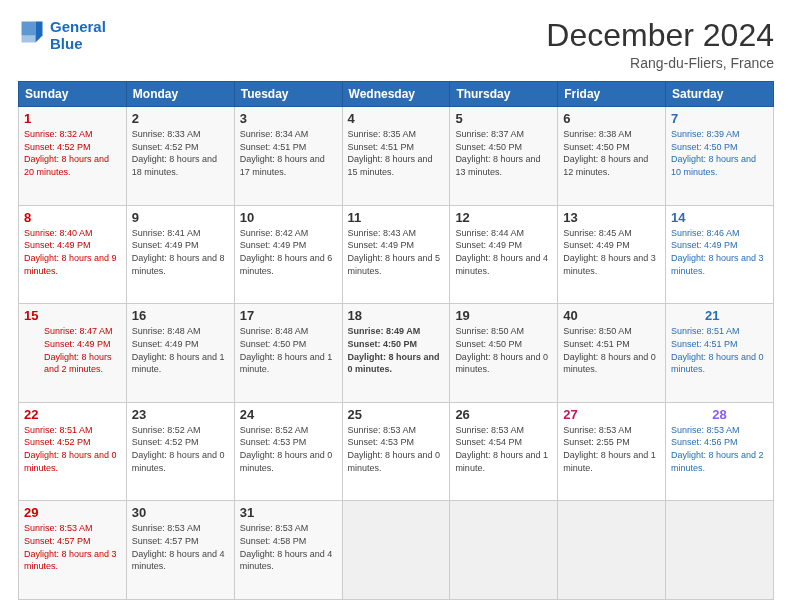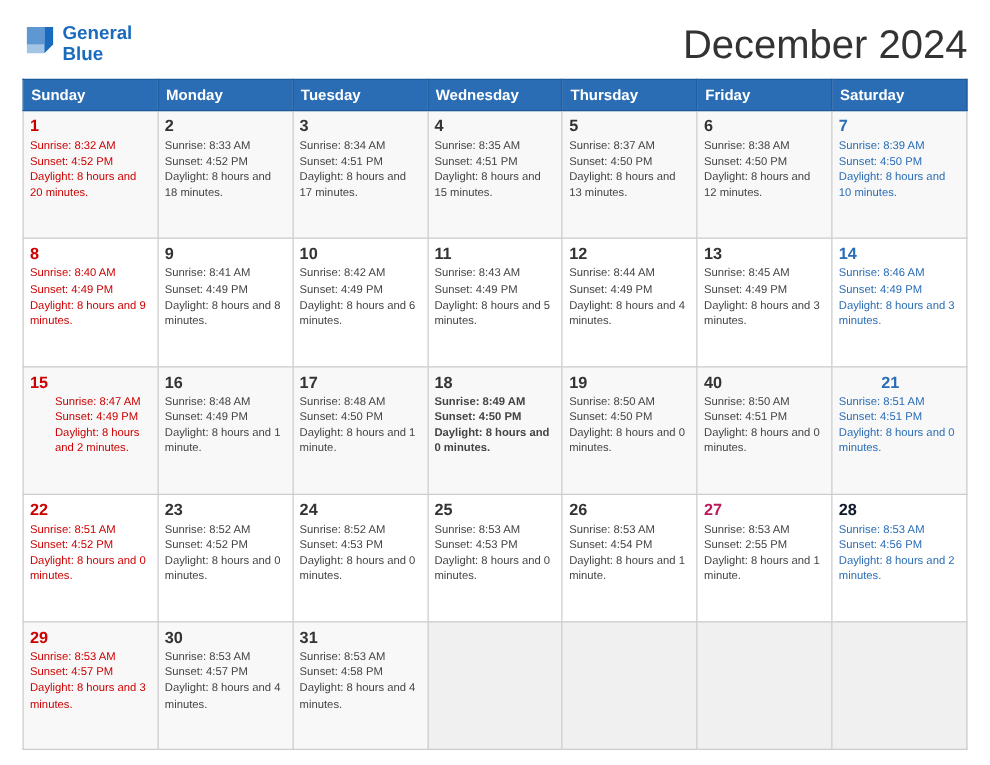--- a/index.html
+++ b/index.html
@@ -112,20 +112,21 @@
         <polygon points="4,4 20,4 20,20 4,20" fill="#1a6bbd" opacity="0.7"></polygon>
         <polygon points="4,20 20,20 20,28 4,28" fill="#1a6bbd" opacity="0.4"></polygon>
       </svg>
       <div>
         <div style="font-size:15px;font-weight:bold;color:#1a6bbd;line-height:1.15;">General</div>
         <div style="font-size:15px;font-weight:bold;color:#1a6bbd;line-height:1.15;">Blue</div>
       </div>
     </div>
     <div class="title-block">
       <div class="month-title">December 2024</div>
+      <div class="location">Rang-du-Fliers, France</div>
     </div>
   </div>
 
   <table class="calendar">
     <thead>
       <tr>
         <th>Sunday</th>
         <th>Monday</th>
         <th>Tuesday</th>
         <th>Wednesday</th>
@@ -352,21 +353,21 @@
       </td>
           <td>
         <span class="day-num" style="color: #be185d;">27</span>
         <div class="day-info" style="color: rgb(68, 68, 68);">
           <span>Sunrise: 8:53 AM</span><br>
           <span>Sunset: 2:55 PM</span><br>
           <span>Daylight: 8 hours and 1 minute.</span>
         </div>
       </td>
           <td>
-        <span class="day-num" style="color: #0f172a;">28</span>
+        <span class="day-num" style="color: #8b5cf6; text-align: center;">28</span>
         <div class="day-info" style="color: rgb(42, 109, 181);">
           <span>Sunrise: 8:53 AM</span><br>
           <span>Sunset: 4:56 PM</span><br>
           <span>Daylight: 8 hours and 2 minutes.</span>
         </div>
       </td>
         </tr>
         <tr class="last-row">
           <td>
         <span class="day-num" style="color: rgb(204, 0, 0);">29</span>

